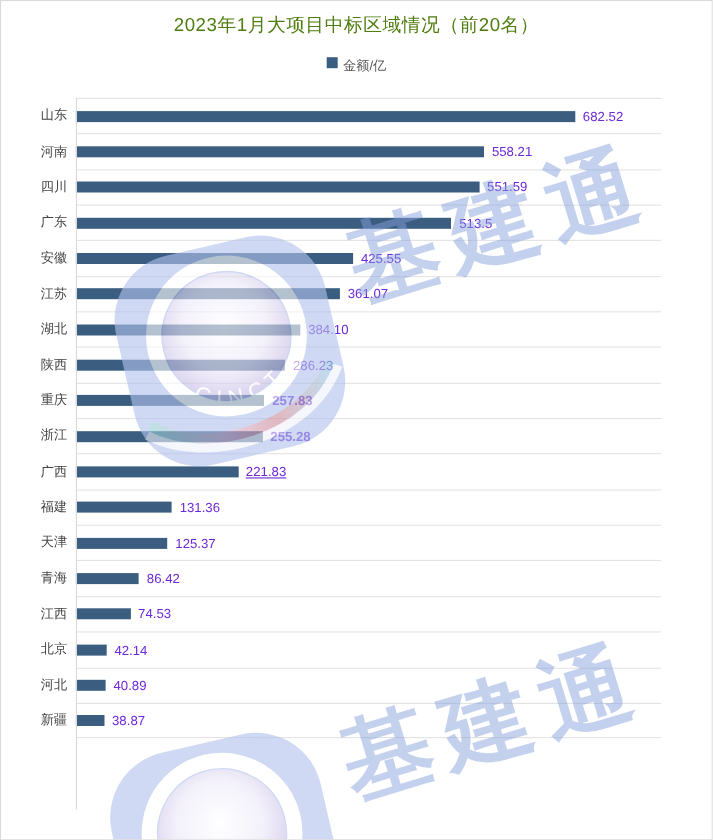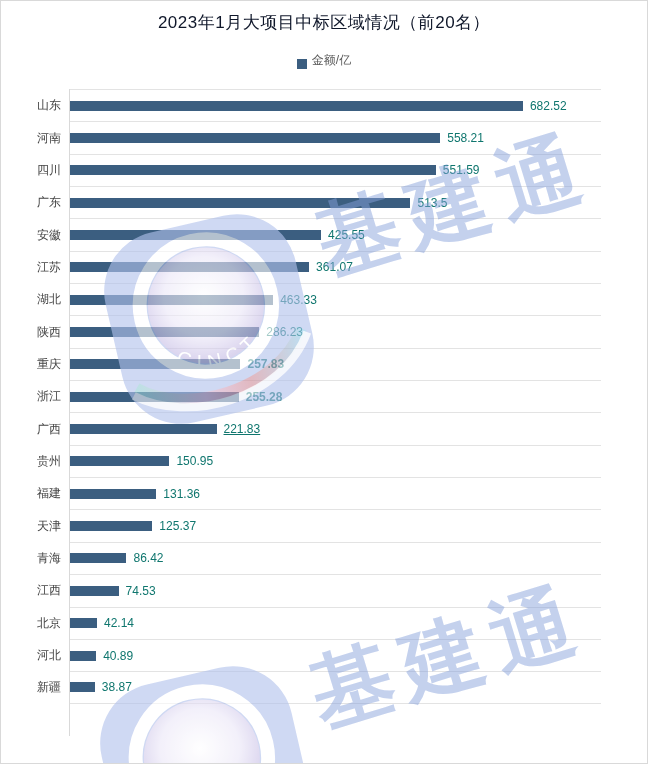--- a/index.html
+++ b/index.html
@@ -12,29 +12,29 @@
     background:#ffffff;
     border:1px solid #d9d9d9;
     overflow:hidden;
   }
 
   .chart-title {
     margin-top:10px;
     text-align:center;
     font-size:17px;
     line-height:24px;
-    color:#0f172a;
+    color:#4d7c0f;
     letter-spacing:0.5px;
   }
 
   .legend {
     margin-top:17px;
     display:flex;
     justify-content:center;
-    align-items:flex-end;
+    align-items:flex-start;
     gap:5px;
   }
   .legend-swatch {
     width:10px; height:10px;
     display:inline-block;
   }
   .legend-label {
     font-size:12px;
     color:#595959;
   }
@@ -74,21 +74,21 @@
     position:absolute;
     left:0; top:50%;
     transform:translateY(-50%);
     height:10px;
   }
   .val {
     position:absolute;
     top:50%;
     transform:translateY(-50%);
     font-size:12px;
-    color:#0f766e;
+    color:#6d28d9;
     white-space:nowrap;
   }
 
   
   .wm {
     position:absolute;
     left:0; top:0; right:0; bottom:0;
     pointer-events:none;
     z-index:10;
     opacity:0.62;
@@ -166,21 +166,21 @@
           <span class="cat">江苏</span>
           <div class="plot">
             <div class="bar" style="width: 45.1337%; background: rgb(59, 94, 128);"></div>
             <span class="val" style="left: calc(45.1337% + 7px);">361.07</span>
           </div>
         </div>
         <div class="row">
           <span class="cat">湖北</span>
           <div class="plot">
             <div class="bar" style="width: 38.3762%; background: rgb(59, 94, 128);"></div>
-            <span class="val" style="left: calc(38.3762% + 7px);">463.33</span>
+            <span class="val" style="left: calc(38.3762% + 7px);">384.10</span>
           </div>
         </div>
         <div class="row">
           <span class="cat">陕西</span>
           <div class="plot">
             <div class="bar" style="width: 35.7788%; background: rgb(59, 94, 128);"></div>
             <span class="val" style="left: calc(35.7788% + 7px);">286.23</span>
           </div>
         </div>
         <div class="row">
@@ -195,27 +195,20 @@
           <div class="plot">
             <div class="bar" style="width: 31.91%; background: rgb(59, 94, 128);"></div>
             <span class="val" style="left: calc(31.91% + 7px); font-weight: bold;">255.28</span>
           </div>
         </div>
         <div class="row">
           <span class="cat">广西</span>
           <div class="plot">
             <div class="bar" style="width: 27.7288%; background: rgb(59, 94, 128);"></div>
             <span class="val" style="left: calc(27.7288% + 7px); text-decoration: underline;">221.83</span>
-          </div>
-        </div>
-        <div class="row">
-          <span class="cat">贵州</span>
-          <div class="plot">
-            <div class="bar" style="width: 18.8687%; background: rgb(59, 94, 128);"></div>
-            <span class="val" style="left: calc(18.8687% + 7px);">150.95</span>
           </div>
         </div>
         <div class="row">
           <span class="cat">福建</span>
           <div class="plot">
             <div class="bar" style="width: 16.42%; background: rgb(59, 94, 128);"></div>
             <span class="val" style="left: calc(16.42% + 7px);">131.36</span>
           </div>
         </div>
         <div class="row">

